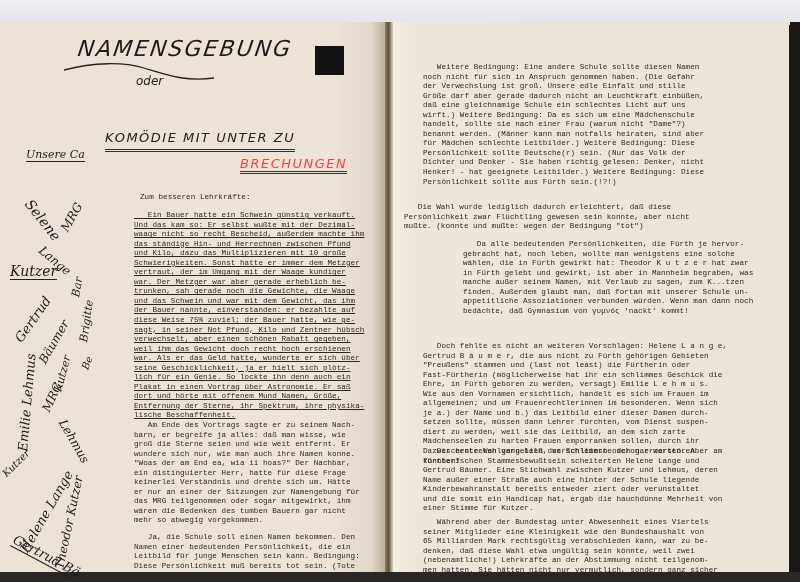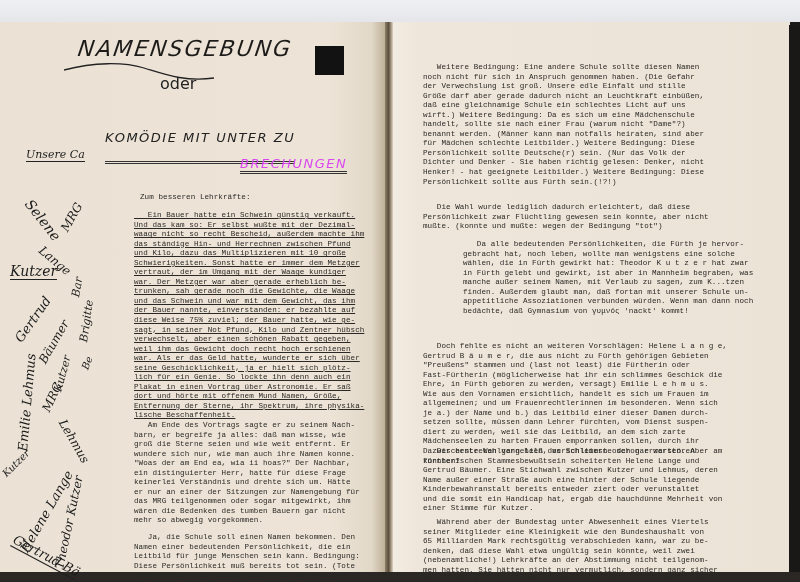--- a/index.html
+++ b/index.html
@@ -39,38 +39,38 @@
     background:#2a2724;
   }
   .title-main {
     position:absolute; left:78px; top:36px;
     font-family:"DejaVu Sans", sans-serif; font-style:italic;
     font-size:22px; letter-spacing:2px; color:#1e1c1a;
     transform:skewX(-8deg);
   }
   .swoosh { position:absolute; left:64px; top:60px; }
   .title-oder {
-    position:absolute; left:160px; top:74px;
-    font-family:"DejaVu Sans", sans-serif; 
-    font-size:16px; color:#222;
+    position:absolute; left:136px; top:74px;
+    font-family:"DejaVu Sans", sans-serif; font-style:italic;
+    font-size:12px; color:#222;
   }
   .black-square {
     position:absolute; left:315px; top:46px; width:29px; height:29px;
     background:#121212;
   }
   .subtitle1 {
     position:absolute; left:105px; top:130px;
     font-family:"DejaVu Sans", sans-serif; font-style:italic;
     font-size:13px; letter-spacing:1.5px; color:#222;
-    border-bottom:3px double #333; padding-bottom:16px;
+    border-bottom:3px double #333; padding-bottom:4px;
   }
   .subtitle2 {
     position:absolute; left:240px; top:156px;
     font-family:"DejaVu Sans", sans-serif; font-style:italic;
-    font-size:13px; letter-spacing:1.5px; color:#d946ef;
+    font-size:13px; letter-spacing:1.5px; color:#ef4444;
     border-bottom:3px double #333;
   }
   .typed {
     position:absolute; font-size:7.6px; line-height:9.55px; color:#2b2926;
     white-space:pre; letter-spacing:0.05px;
   }
   .hand {
     position:absolute; font-family:"DejaVu Serif", serif; font-style:italic;
     color:#1b1b1b; white-space:nowrap; transform-origin:left bottom;
   }
@@ -165,21 +165,21 @@
 Größe darf aber gerade dadurch nicht an Leuchtkraft einbüßen,
 daß eine gleichnamige Schule ein schlechtes Licht auf uns
 wirft.) Weitere Bedingung: Da es sich um eine Mädchenschule
 handelt, sollte sie nach einer Frau (warum nicht "Dame"?)
 benannt werden. (Männer kann man notfalls heiraten, sind aber
 für Mädchen schlechte Leitbilder.) Weitere Bedingung: Diese
 Persönlichkeit sollte Deutsche(r) sein. (Nur das Volk der
 Dichter und Denker - Sie haben richtig gelesen: Denker, nicht
 Henker! - hat geeignete Leitbilder.) Weitere Bedingung: Diese
 Persönlichkeit sollte aus Fürth sein.(!?!)</div>
-<div class="typed" style="left:423px; top:203px;">   Die Wahl wurde lediglich dadurch erleichtert, daß diese
+<div class="typed" style="left:404px; top:203px;">   Die Wahl wurde lediglich dadurch erleichtert, daß diese
 Persönlichkeit zwar Flüchtling gewesen sein konnte, aber nicht
 mußte. (konnte und mußte: wegen der Bedingung "tot")</div>
 <div class="typed" style="left:423px; top:240px;margin-left:40px;">   Da alle bedeutenden Persönlichkeiten, die Fürth je hervor-
 gebracht hat, noch leben, wollte man wenigstens eine solche
 wählen, die in Fürth gewirkt hat: Theodor K u t z e r hat zwar
 in Fürth gelebt und gewirkt, ist aber in Mannheim begraben, was
 manche außer seinem Namen, mit Verlaub zu sagen, zum K...tzen
 finden. Außerdem glaubt man, daß fortan mit unserer Schule un-
 appetitliche Assoziationen verbunden würden. Wenn man dann noch
 bedächte, daß Gymnasium von γυμνός 'nackt' kommt!</div>

